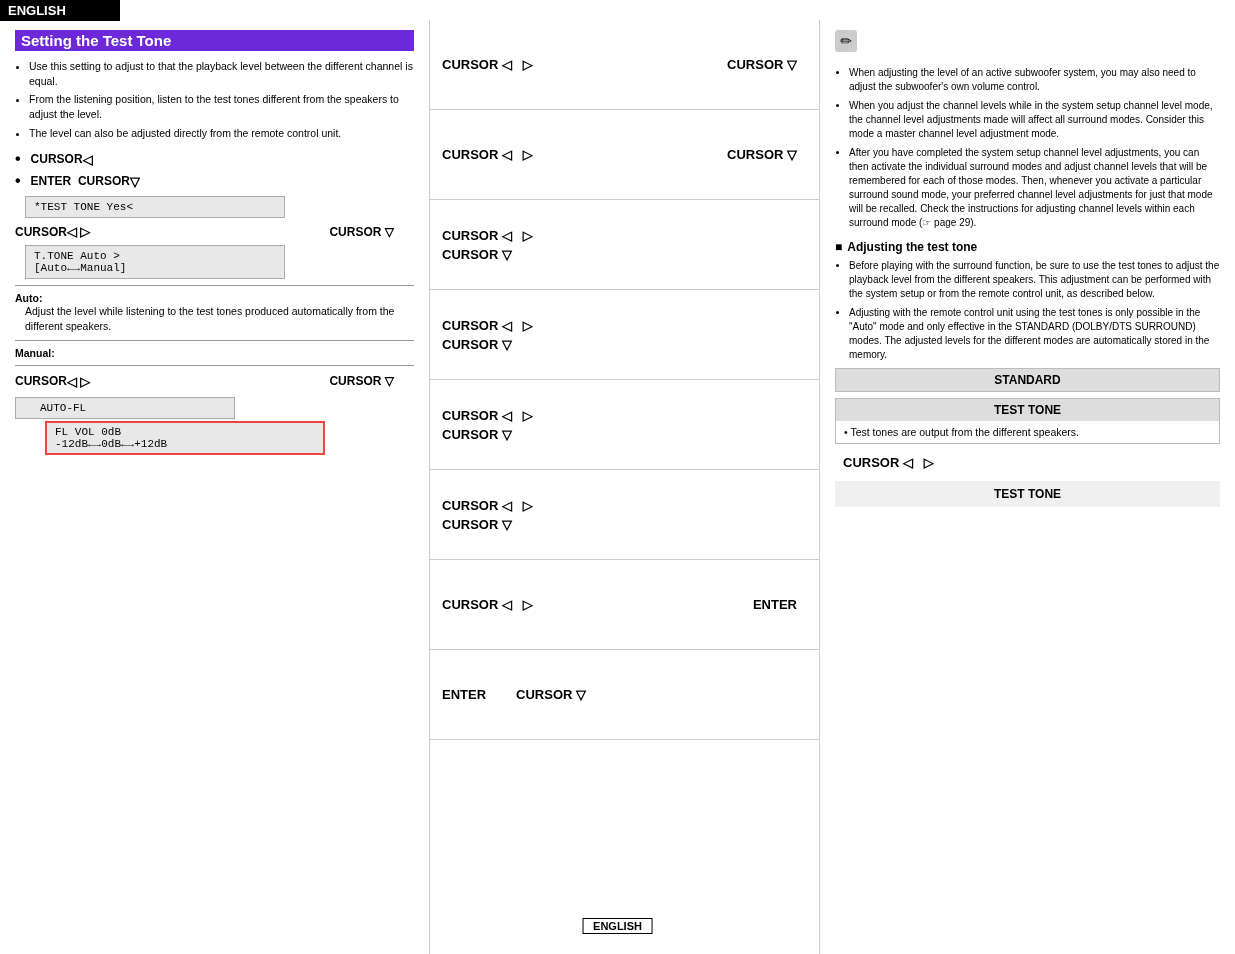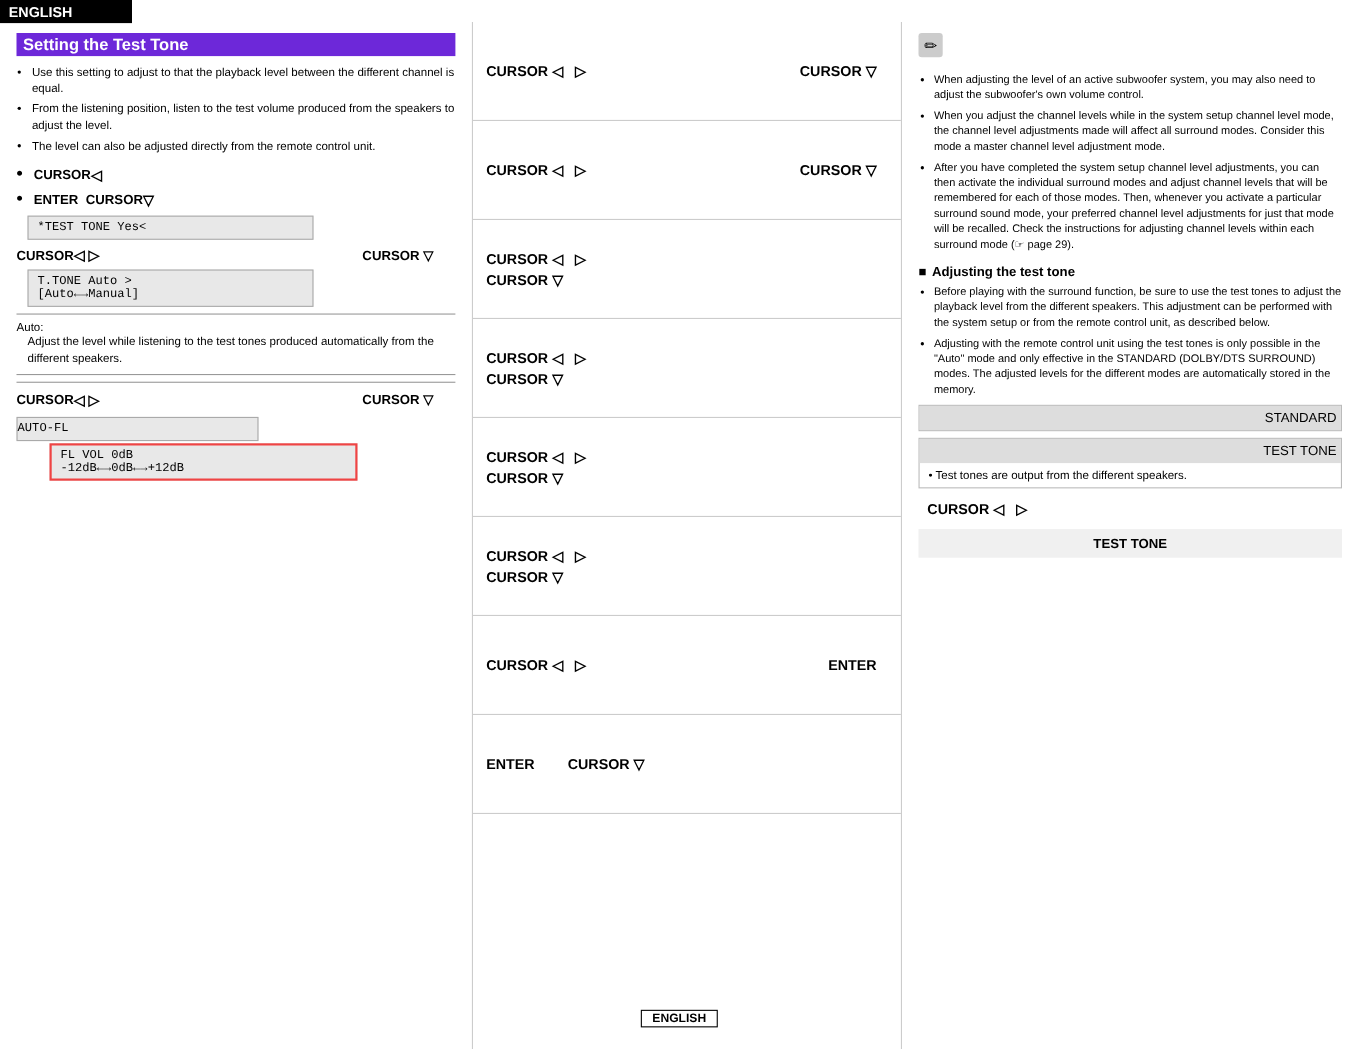--- a/index.html
+++ b/index.html
@@ -129,21 +129,21 @@
     .tri-l { font-size: 13px; }
     .tri-r { font-size: 13px; }
     .tri-d { font-size: 13px; }
 
     
     .mode-section {
       margin-top: 6px;
       font-size: 10.5px;
     }
     .mode-section .mode-label {
-      font-weight: normal;
+      font-weight: bold;
     }
     .mode-section .mode-desc {
       margin-left: 10px;
       line-height: 1.4;
     }
 
     
     .hdivider {
       border-top: 1px solid #999;
       margin: 6px 0;
@@ -218,22 +218,22 @@
     }
 
     
     .rc-box {
       border: 1px solid #bbb;
       margin: 6px 0;
     }
 
     .rc-box-header {
       background: #ddd;
-      text-align: right;
-      font-weight: normal;
+      text-align: center;
+      font-weight: bold;
       font-size: 12px;
       padding: 4px;
     }
 
     .rc-box-body {
       padding: 5px 8px;
       font-size: 10.5px;
     }
 
     .rc-cursor-row {
@@ -256,21 +256,21 @@
     
     .left-bottom {
       margin-top: 8px;
     }
 
     .auto-fl-box {
       border: 1px solid #aaa;
       background: #e8e8e8;
       font-family: 'Courier New', monospace;
       font-size: 11px;
-      padding: 4px 0;
+      padding: 4px 24px;
       width: 220px;
       margin-bottom: 2px;
     }
 
     .vol-box {
       border: 2px solid #ef4444;
       background: #e8e8e8;
       font-family: 'Courier New', monospace;
       font-size: 11px;
       padding: 3px 8px;
@@ -284,21 +284,21 @@
 
 <div class="lang-bar">ENGLISH</div>
 
 <div class="page-content">
 
   <div class="col-left">
     <div class="section-title">Setting the Test Tone</div>
 
     <ul class="bullet-list">
       <li>Use this setting to adjust to that the playback level between the different channel is equal.</li>
-      <li>From the listening position, listen to the test volume produced from the speakers to adjust the level.</li>
+      <li>From the listening position, listen to the test tones different from the speakers to adjust the level.</li>
       <li>The level can also be adjusted directly from the remote control unit.</li>
     </ul>
 
     <div class="cursor-row">
       <span class="bullet-dot">•</span>
       <strong>CURSOR</strong>
       <span class="tri-l">◁</span>
     </div>
 
     <div class="cursor-row">
@@ -330,20 +330,21 @@
     </div>
 
     <div class="hdivider"></div>
 
     <div class="mode-section">
       <div class="mode-label">Auto:</div>
       <div class="mode-desc">Adjust the level while listening to the test tones produced automatically from the different speakers.</div>
     </div>
     <div class="hdivider"></div>
     <div class="mode-section">
+      <div class="mode-label">Manual:</div>
     </div>
     <div class="hdivider"></div>
 
     <div class="cursor-row left-bottom">
       <strong>CURSOR</strong>
       <span class="tri-l">◁</span>
       &nbsp;
       <span class="tri-r">▷</span>
       <span class="cr-right">
         <strong>CURSOR</strong>

